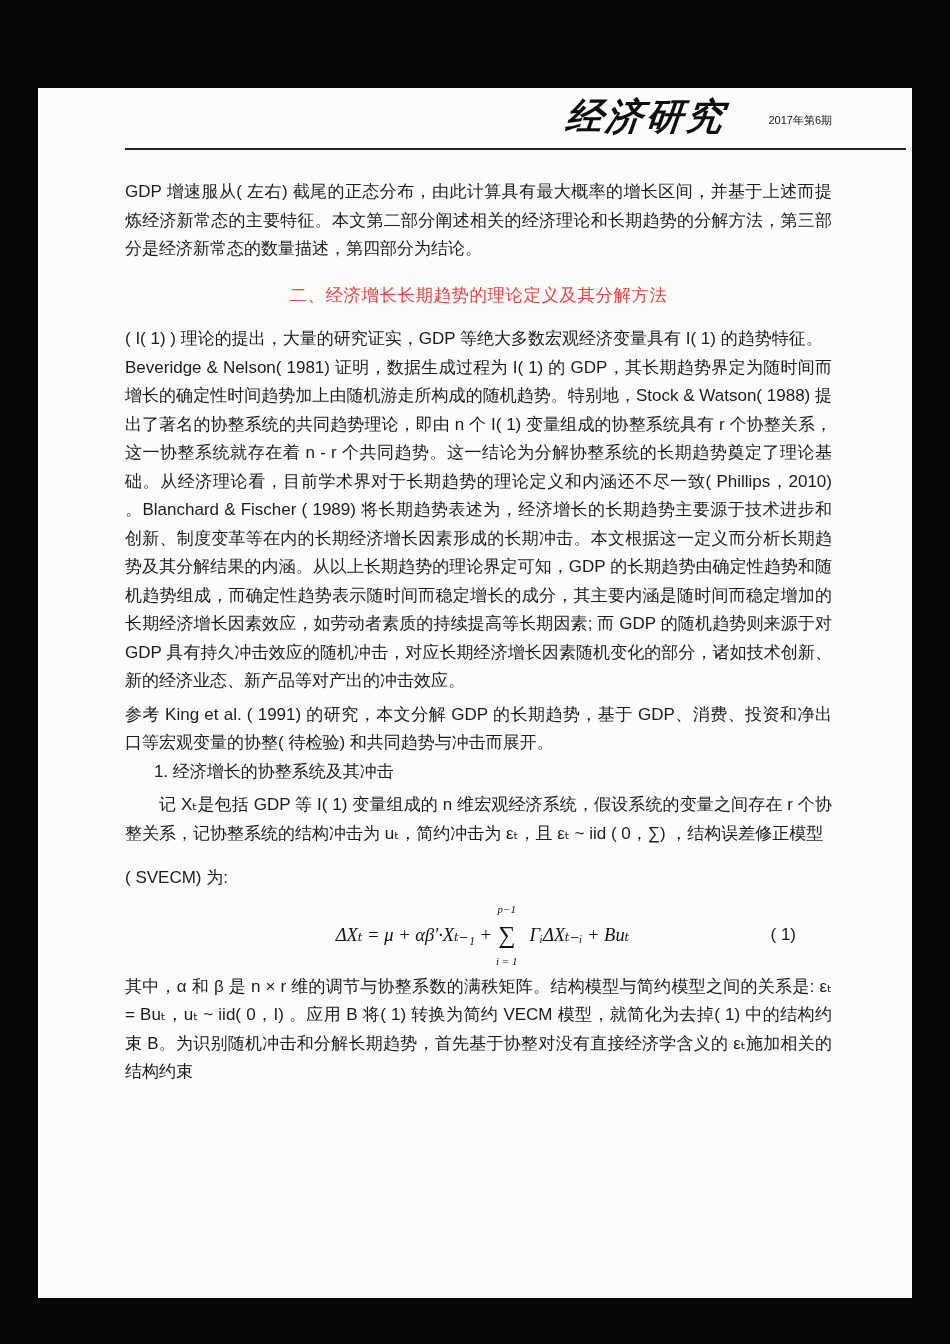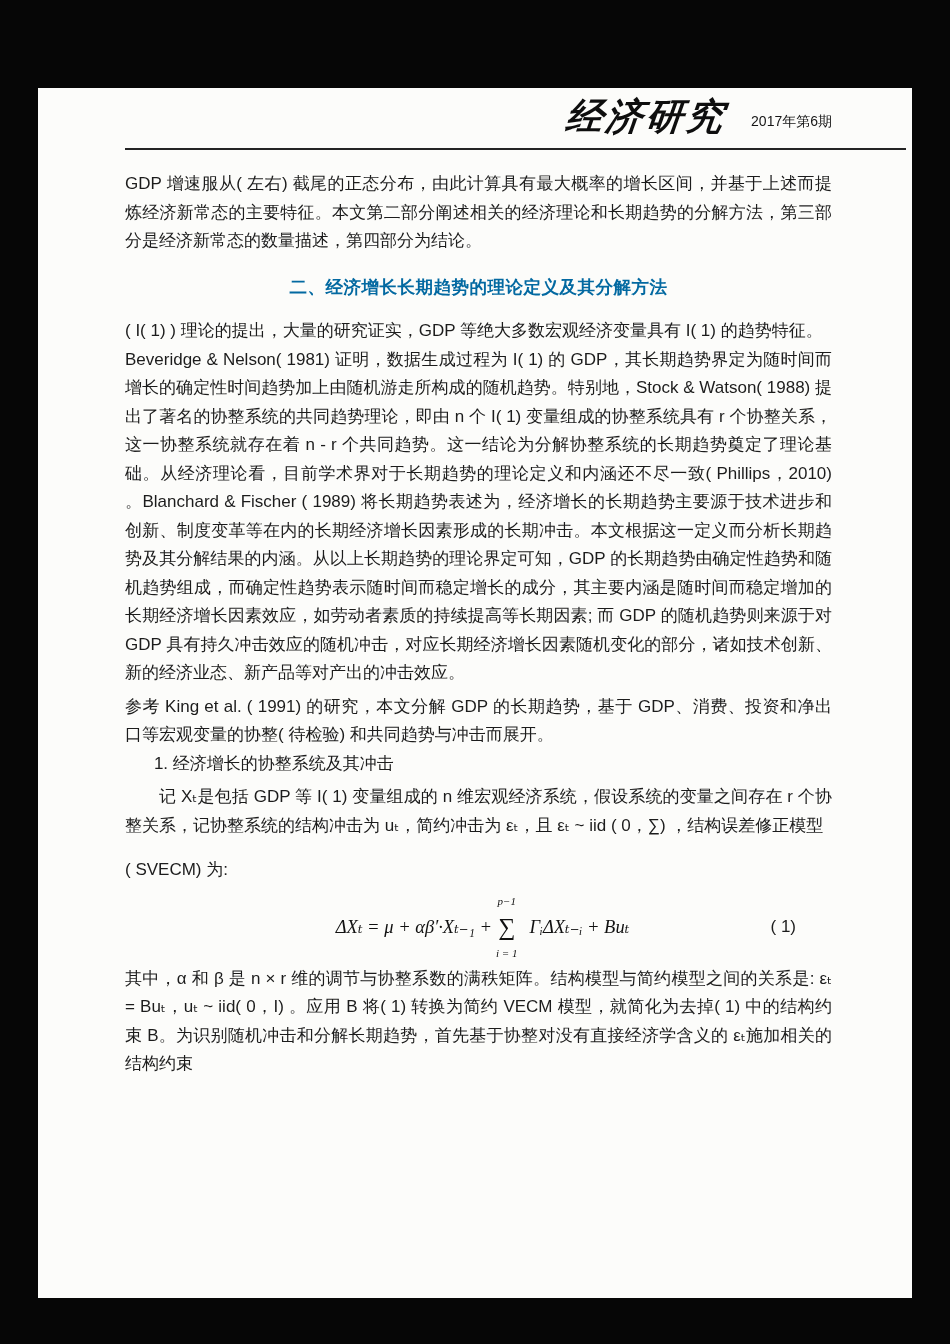--- a/index.html
+++ b/index.html
@@ -39,49 +39,49 @@
     font-size: 37px;
     letter-spacing: 3px;
     transform: skewX(-6deg);
     color: #0e0e0e;
     white-space: nowrap;
   }
   .issue-label {
     position: absolute;
     top: 25px;
     right: 80px;
-    font-size: 14px;
+    font-size: 11px;
     color: #151515;
     white-space: nowrap;
   }
   .header-rule {
     position: absolute;
     bottom: 0;
     left: 87px;
     right: 6px;
     border-top: 2px solid #242424;
   }
   .article-body {
-    padding: 20px 80px 0 87px;
+    padding: 28px 80px 0 87px;
     font-size: 17px;
     line-height: 28.5px;
     color: #1c1c1c;
     text-align: justify;
   }
   .article-body p { margin: 0; }
   p.indent { text-indent: 2em; }
   p.gap-sm { margin-top: 16px; }
   p.gap-xs { margin-top: 5px; }
   .section-heading {
     font-size: 17.5px;
-    font-weight: 700;
+    font-weight: 400;
     text-align: center;
     margin: 17px 0 13px;
     letter-spacing: 0.5px;
-    color: #0369a1;
+    color: #ef4444;
   }
   .subsection-heading {
     text-indent: 1.7em;
     margin-top: 5px;
   }
   .formula-row {
     position: relative;
     display: flex;
     justify-content: center;
     align-items: center;

